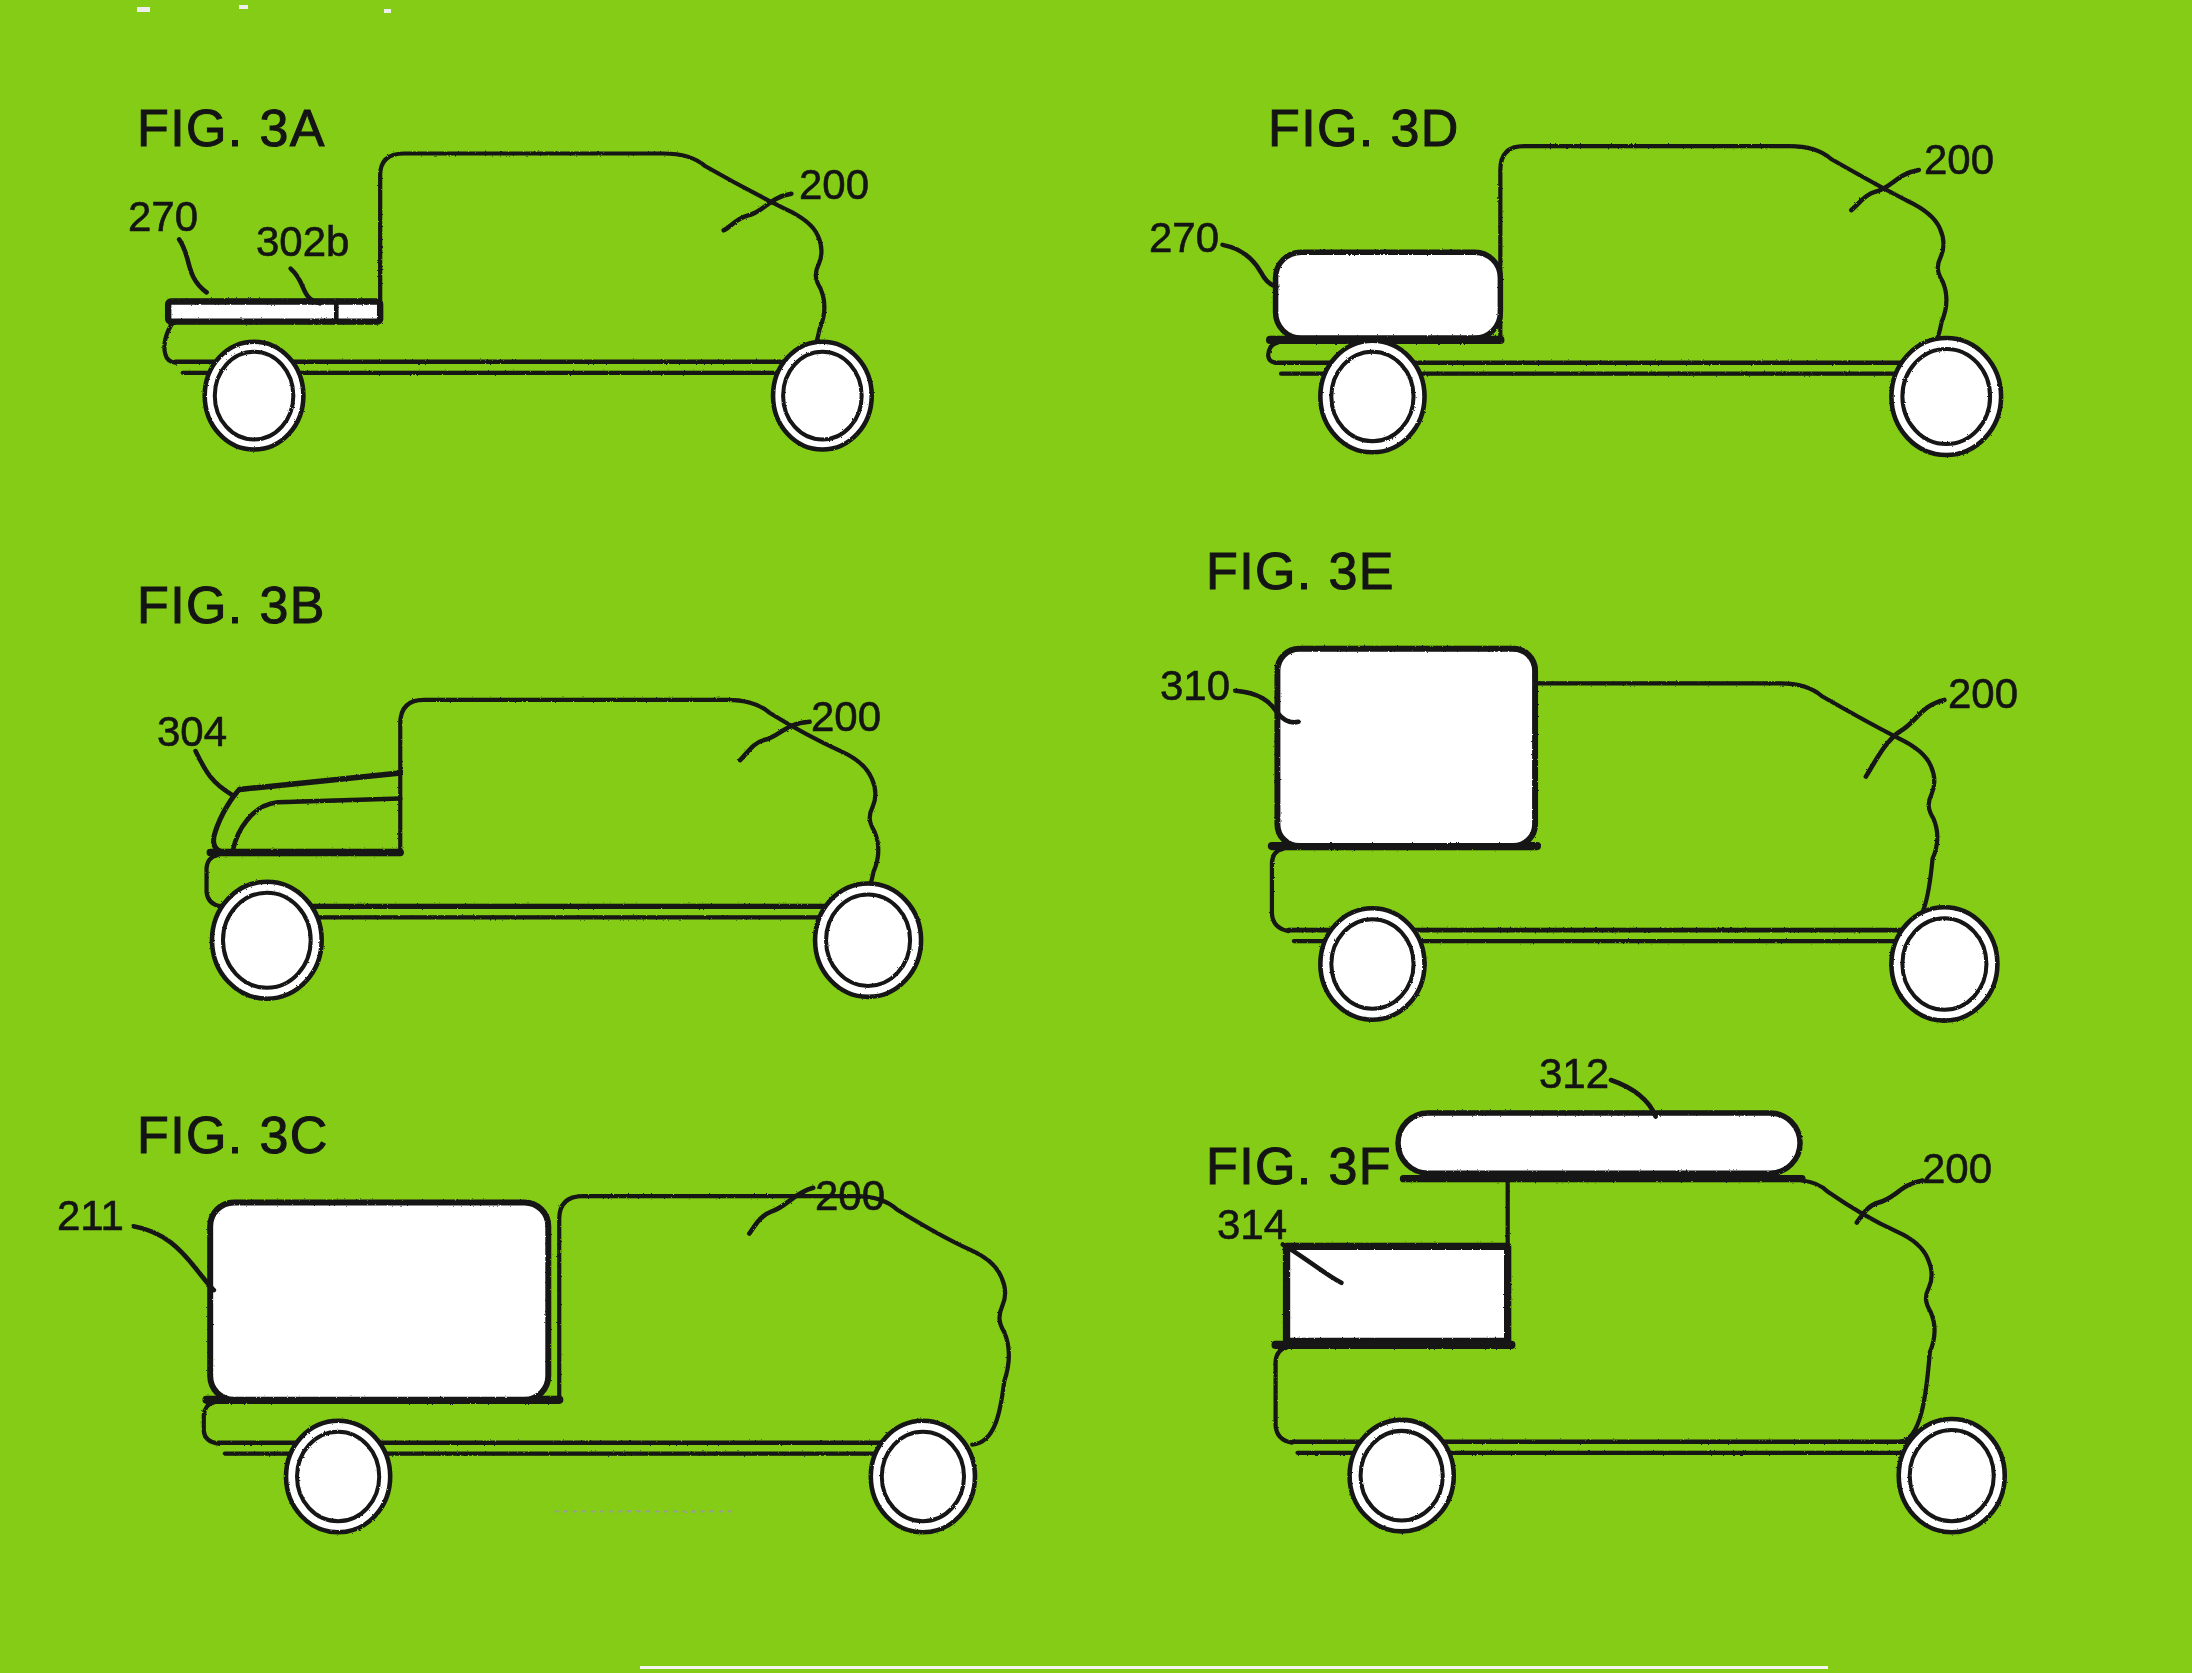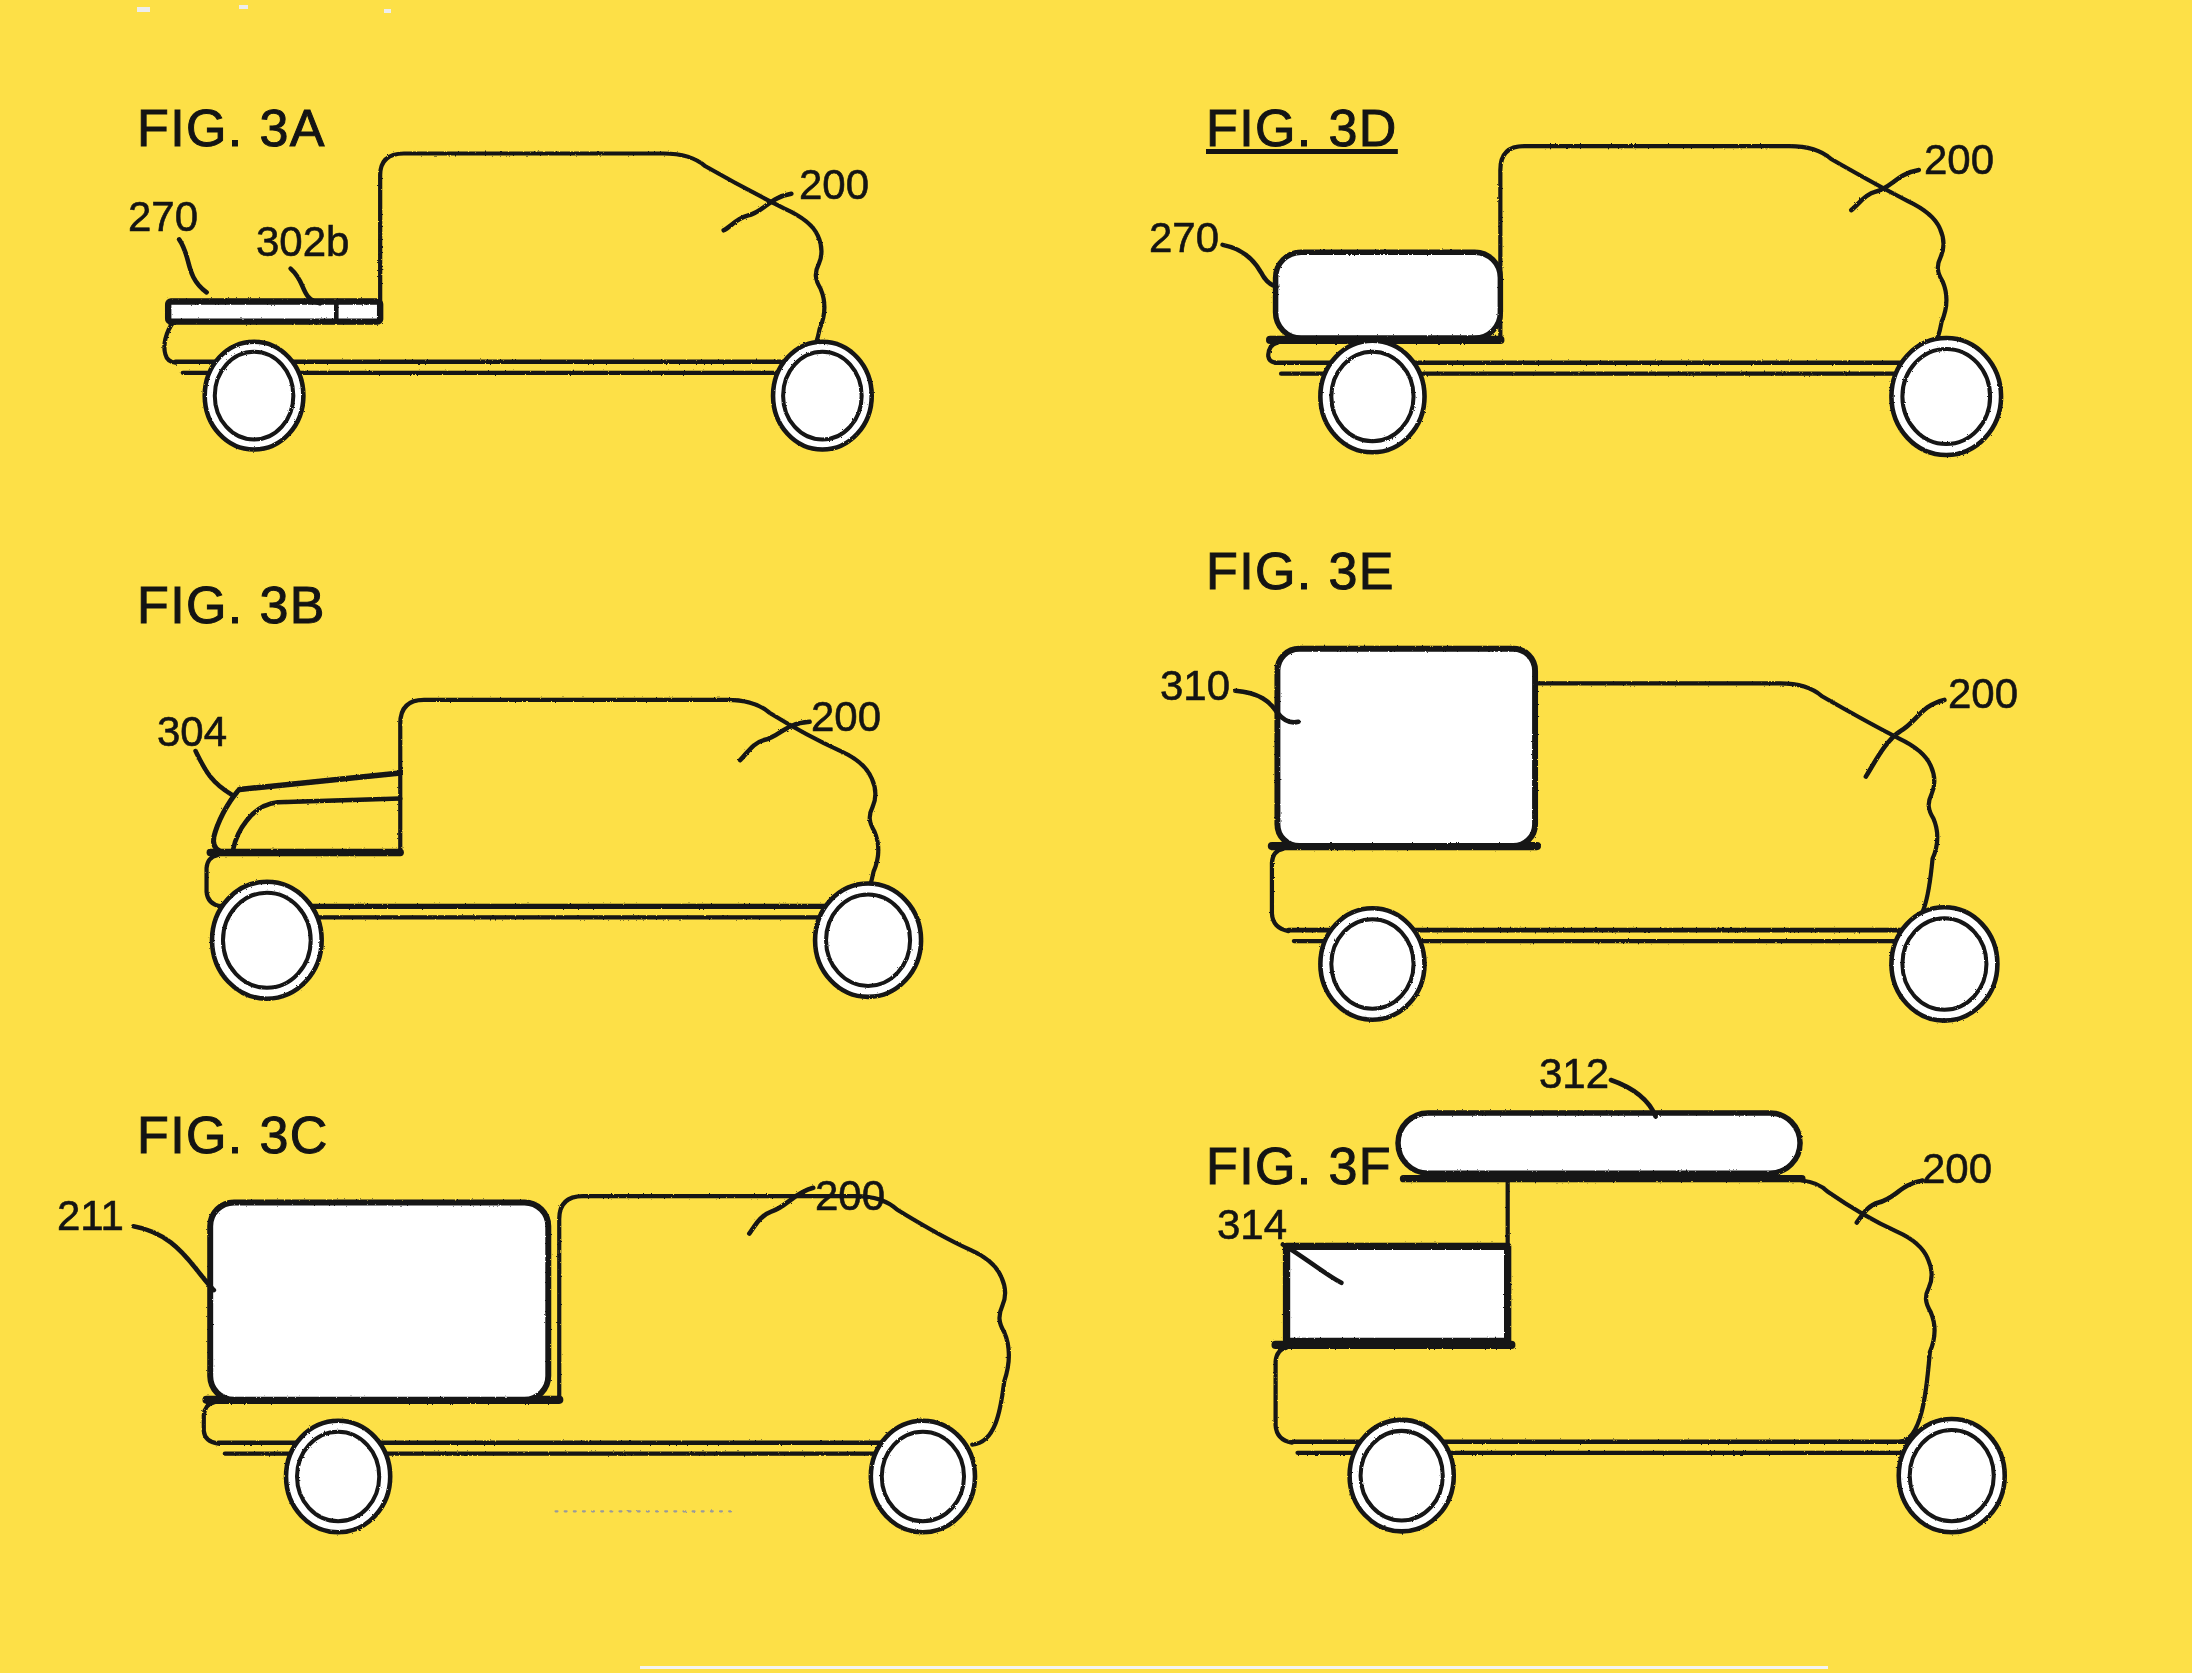--- a/index.html
+++ b/index.html
@@ -1,19 +1,19 @@
 <!DOCTYPE html>
 <html style="font-size:14.6px"><head>
 <meta charset="utf-8">
 <style>
   html,body{margin:0;padding:0;background:#ffffff;}
   #sheet{
     position:relative;
     width:2193px;height:1673px;
-    background:#fde047;
+    background:#84cc16;
     overflow:hidden;
     font-family:"Liberation Sans", sans-serif;
     color:#151515;
   }
   #art-svg{position:absolute;left:0;top:0;width:2193px;height:1673px;}
   .fig-title{
     position:absolute;
     font-size:52px;
     font-weight:400;
     letter-spacing:1.4px;
@@ -206,21 +206,21 @@
   <span class="callout" style="left:799px;top:164px;">200</span>
 
   <span class="fig-title" style="left:137px;top:567px;margin-top:12px;">FIG. 3B</span>
   <span class="callout" style="left:157px;top:711px;">304</span>
   <span class="callout" style="left:811px;top:696px;">200</span>
 
   <span class="fig-title" style="left:137px;top:1109px;">FIG. 3C</span>
   <span class="callout" style="left:57px;top:1195px;">211</span>
   <span class="callout" style="left:815px;top:1175px;">200</span>
 
-  <span class="fig-title" style="left:1206px;top:102px;text-decoration:underline;">FIG. 3D</span>
+  <span class="fig-title" style="left:1268px;top:102px;">FIG. 3D</span>
   <span class="callout" style="left:1149px;top:217px;">270</span>
   <span class="callout" style="left:1924px;top:139px;">200</span>
 
   <span class="fig-title" style="left:1206px;top:545px;">FIG. 3E</span>
   <span class="callout" style="left:1160px;top:665px;">310</span>
   <span class="callout" style="left:1948px;top:673px;">200</span>
 
   <span class="fig-title" style="left:1206px;top:1140px;text-align:right;">FIG. 3F</span>
   <span class="callout" style="left:1539px;top:1053px;">312</span>
   <span class="callout" style="left:1217px;top:1204px;">314</span>

